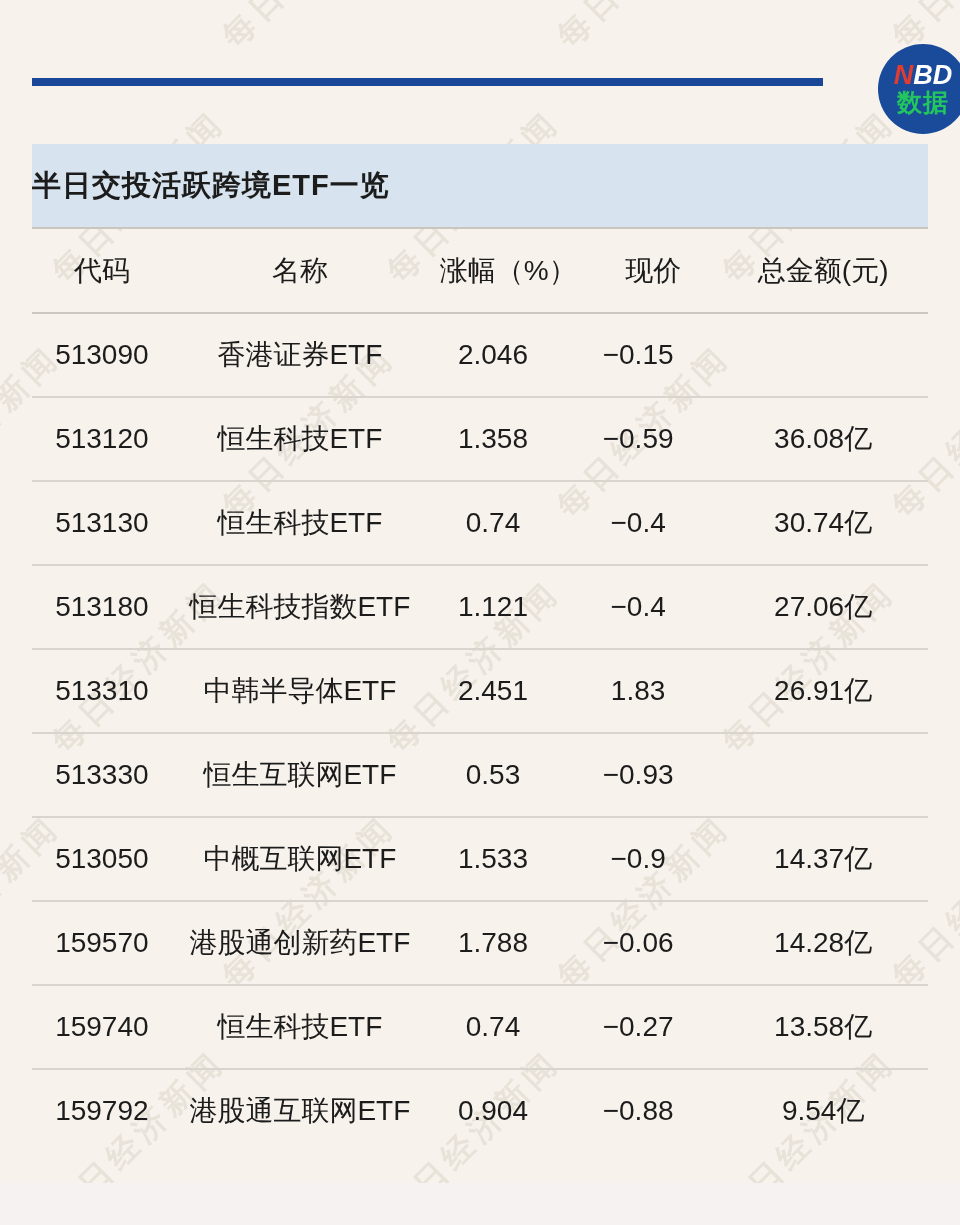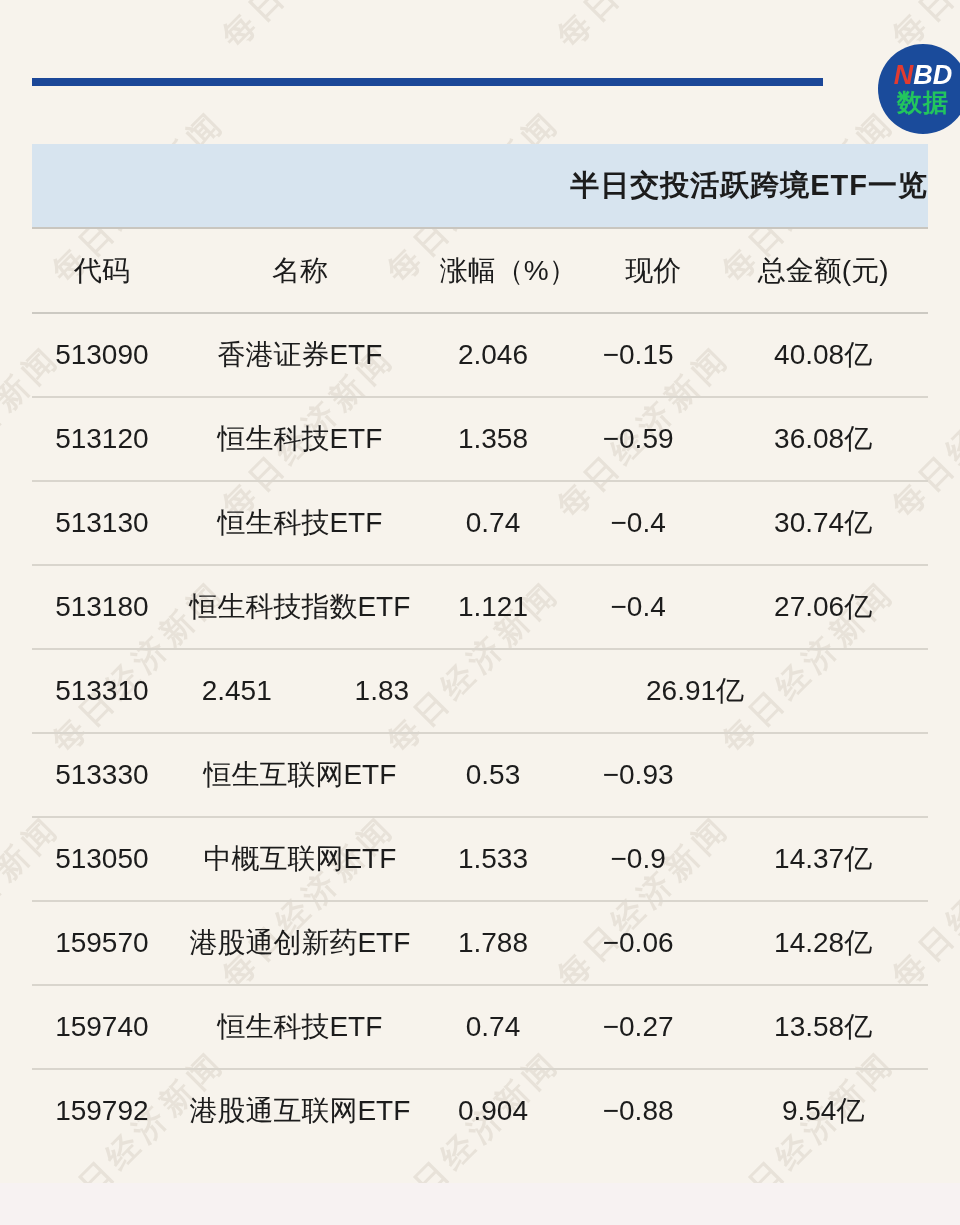--- a/index.html
+++ b/index.html
@@ -19,21 +19,21 @@
     position:absolute;left:878px;top:44px;width:90px;height:90px;border-radius:50%;
     background:#1a4b9b;z-index:3;display:flex;flex-direction:column;
     align-items:center;justify-content:center;line-height:1.02;
   }
   .logo .l1{font-size:27px;font-weight:700;font-style:italic;color:#ffffff;}
   .logo .l1 .n{color:#e23b30;}
   .logo .l2{font-size:25px;font-weight:700;color:#22c55e;letter-spacing:1px;}
   .title-bar{
     position:absolute;left:32px;top:144px;width:896px;height:83px;z-index:2;
     background:#d7e4ef;border-bottom:2px solid #c9c6bf;
-    display:flex;align-items:center;justify-content:flex-end;
+    display:flex;align-items:center;justify-content:flex-start;
   }
   .title-bar .title{font-size:29px;font-weight:600;letter-spacing:1px;}
   .etf-table{position:absolute;left:32px;top:229px;width:896px;z-index:2;}
   .trow{display:flex;align-items:center;height:82px;border-bottom:2px solid #d9d5cd;}
   .trow.header{height:83px;border-bottom:2px solid #ccc9c2;}
   #tbody .trow:last-child{border-bottom:none;}
   .cell{text-align:center;font-size:28px;font-weight:500;}
   .c1{width:15.6%;}
   .c2{width:28.6%;text-align:center;}
   .c3{width:14.5%;}
@@ -88,21 +88,20 @@
       <div class="cell c4">涨幅（%）</div>
       <div class="cell c3">现价</div>
       <div class="cell c5">总金额(元)</div>
     </div>
     <div id="tbody">
   <div class="trow">
     <div class="cell c1">513090</div>
     <div class="cell c2">香港证券ETF</div>
     <div class="cell c3">2.046</div>
     <div class="cell c4">−0.15</div>
-    <div class="cell c5">40.08亿</div>
   </div>
 
   <div class="trow">
     <div class="cell c1">513120</div>
     <div class="cell c2">恒生科技ETF</div>
     <div class="cell c3">1.358</div>
     <div class="cell c4">−0.59</div>
     <div class="cell c5">36.08亿</div>
   </div>
 
@@ -117,20 +116,21 @@
   <div class="trow">
     <div class="cell c1">513180</div>
     <div class="cell c2">恒生科技指数ETF</div>
     <div class="cell c3">1.121</div>
     <div class="cell c4">−0.4</div>
     <div class="cell c5">27.06亿</div>
   </div>
 
   <div class="trow">
     <div class="cell c1">513310</div>
+    <div class="cell c2">中韩半导体ETF</div>
     <div class="cell c3">2.451</div>
     <div class="cell c4">1.83</div>
     <div class="cell c5">26.91亿</div>
   </div>
 
   <div class="trow">
     <div class="cell c1">513330</div>
     <div class="cell c2">恒生互联网ETF</div>
     <div class="cell c3">0.53</div>
     <div class="cell c4">−0.93</div>

